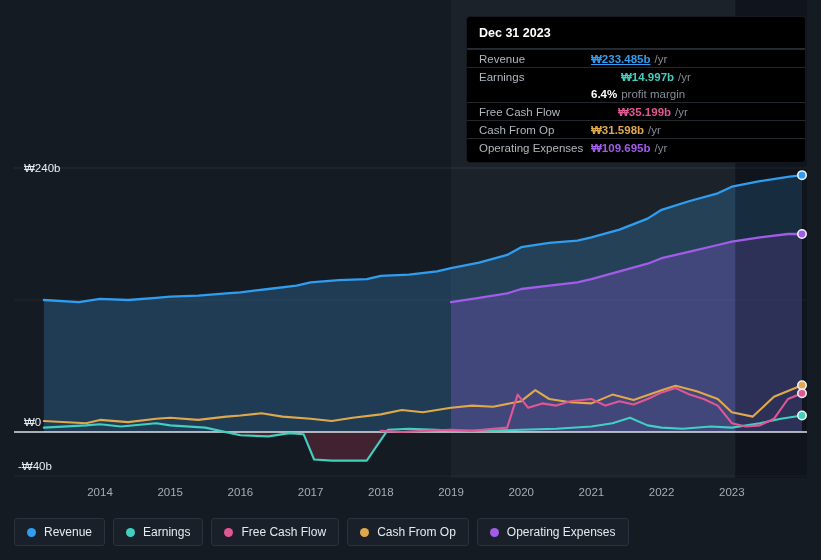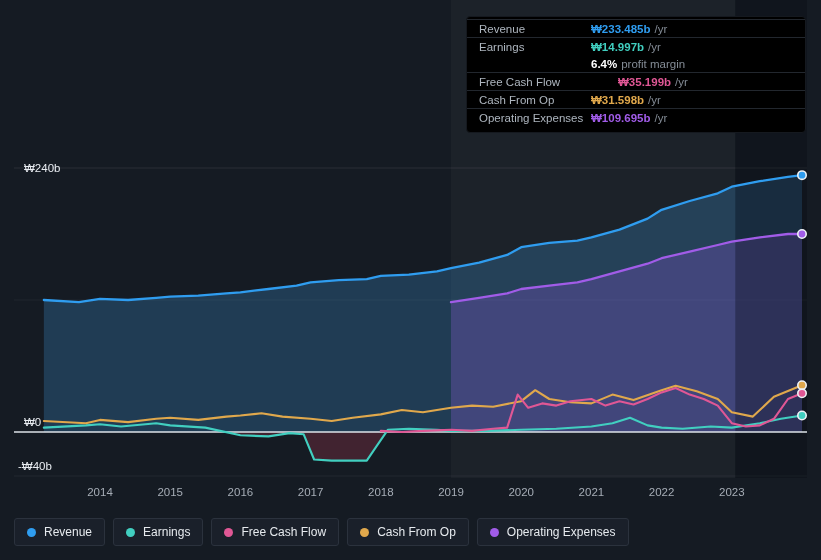--- a/index.html
+++ b/index.html
@@ -76,29 +76,30 @@
       <text x="521.2" y="496" text-anchor="middle" class="tick">2020</text>
       <text x="591.4000000000001" y="496" text-anchor="middle" class="tick">2021</text>
       <text x="661.6" y="496" text-anchor="middle" class="tick">2022</text>
       <text x="731.8000000000001" y="496" text-anchor="middle" class="tick">2023</text>
       <text x="24" y="172" class="ylab">₩240b</text>
       <text x="24" y="426" class="ylab">₩0</text>
       <text x="18" y="470" class="ylab">-₩40b</text>
     </svg>
 
   <div id="tooltip">
+    <div class="thead">Dec 31 2023</div>
     <div id="tooltip-rows">
         <div class="trow sep">
           <span class="tlabel">Revenue</span>
-          <span class="tvalue" style="color: rgb(47, 157, 240);">₩233.485b</span>
+          <span class="tvalue" style="color: rgb(47, 157, 240); text-decoration: underline;">₩233.485b</span>
           <span class="tsuffix">/yr</span>
         </div>
         <div class="trow sep">
           <span class="tlabel">Earnings</span>
-          <span class="tvalue" style="color: rgb(65, 207, 192);">₩14.997b</span>
+          <span class="tvalue" style="color: rgb(65, 207, 192); margin-left: 30px;">₩14.997b</span>
           <span class="tsuffix">/yr</span>
         </div>
         <div class="trow">
           <span class="tlabel"></span>
           <span class="tvalue" style="color: rgb(255, 255, 255); text-align: center;">6.4%</span>
           <span class="tsuffix">profit margin</span>
         </div>
         <div class="trow sep">
           <span class="tlabel">Free Cash Flow</span>
           <span class="tvalue" style="color: rgb(224, 87, 149); margin-left: 27px;">₩35.199b</span>

